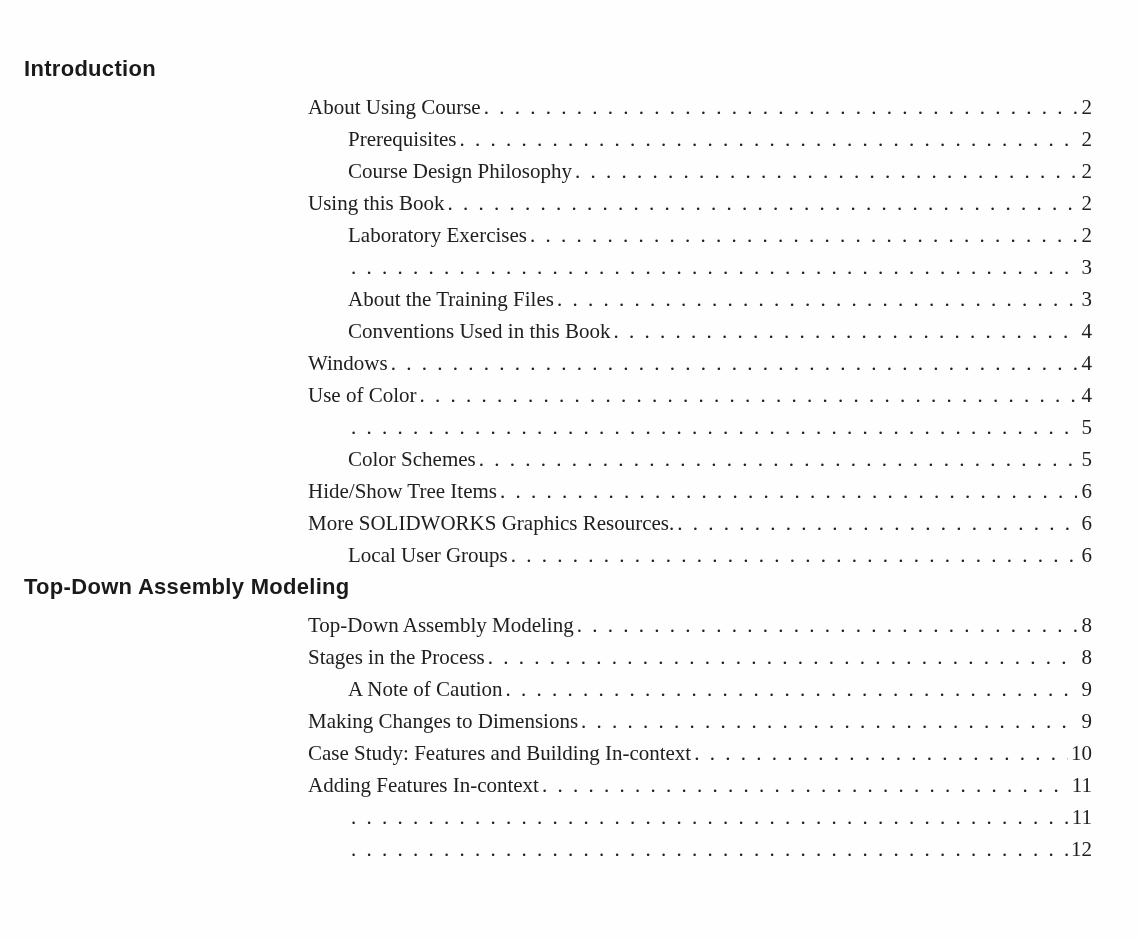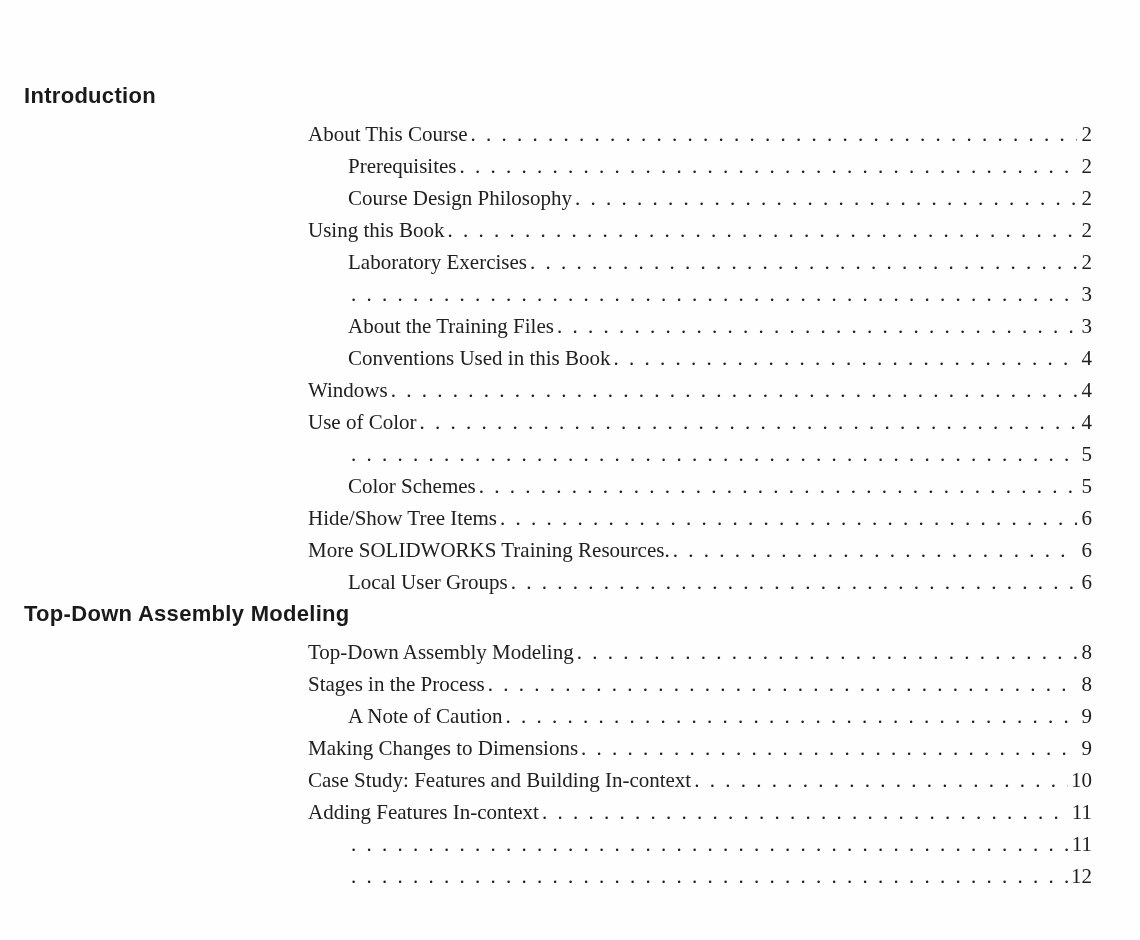--- a/index.html
+++ b/index.html
@@ -6,21 +6,21 @@
     margin: 0;
     padding: 0;
     background: #ffffff;
   }
   .page {
     position: relative;
     width: 1140px;
     height: 940px;
     background: #fefefe;
     box-sizing: border-box;
-    padding-top: 80px;
+    padding-top: 53px;
     overflow: hidden;
     font-family: "Liberation Serif", serif;
     color: #1d1d1d;
   }
   .toc-root {
     width: 100%;
   }
   .section-heading {
     font-family: "Liberation Sans", sans-serif;
     font-weight: bold;
@@ -67,21 +67,21 @@
 </style>
 </head>
 <body>
 
 <div class="page">
   <div class="toc-root" id="toc-root">
       <div class="section-heading">
         <div class="heading-line">Introduction</div>
       </div>
       <div class="toc-entry level-1">
-    <span class="toc-label">About This Course</span>
+    <span class="toc-label">About Using Course</span>
     <span class="toc-leader"></span>
     <span class="toc-page">2</span>
   </div>
       <div class="toc-entry level-2">
     <span class="toc-label">Prerequisites</span>
     <span class="toc-leader"></span>
     <span class="toc-page">2</span>
   </div>
       <div class="toc-entry level-2">
     <span class="toc-label">Course Design Philosophy</span>
@@ -130,21 +130,21 @@
     <span class="toc-label">Color Schemes</span>
     <span class="toc-leader"></span>
     <span class="toc-page">5</span>
   </div>
       <div class="toc-entry level-1">
     <span class="toc-label">Hide/Show Tree Items</span>
     <span class="toc-leader"></span>
     <span class="toc-page">6</span>
   </div>
       <div class="toc-entry level-1">
-    <span class="toc-label">More SOLIDWORKS Training Resources.</span>
+    <span class="toc-label">More SOLIDWORKS Graphics Resources.</span>
     <span class="toc-leader"></span>
     <span class="toc-page">6</span>
   </div>
       <div class="toc-entry level-2">
     <span class="toc-label">Local User Groups</span>
     <span class="toc-leader"></span>
     <span class="toc-page">6</span>
   </div>
       <div class="section-heading">
         <div class="heading-line">Top-Down Assembly Modeling</div>

